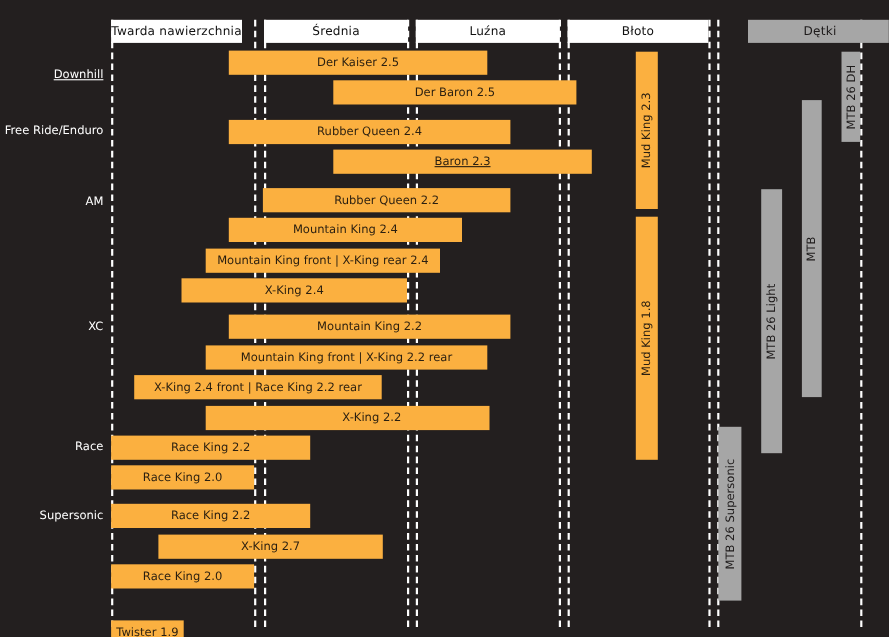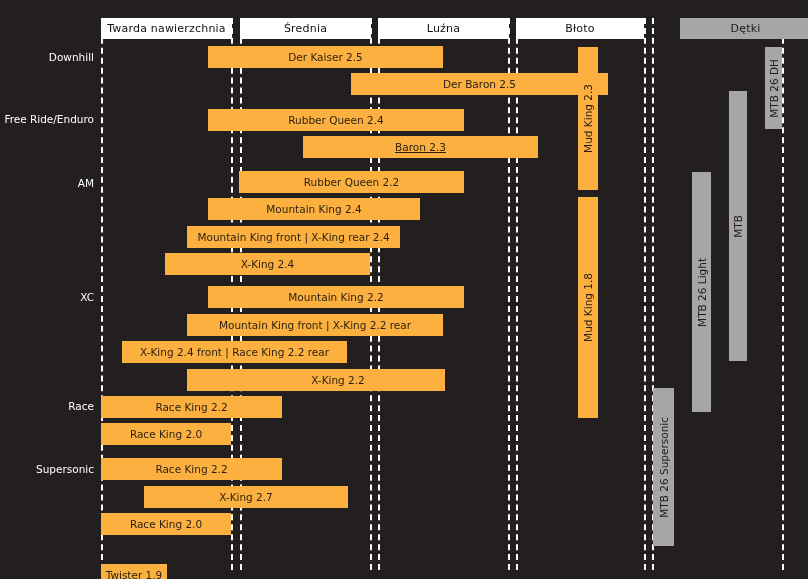--- a/index.html
+++ b/index.html
@@ -86,39 +86,39 @@
       <div class="vline" style="left: 370px; top: 18px; height: 552px;"></div>
       <div class="vline" style="left: 378px; top: 18px; height: 552px;"></div>
       <div class="vline" style="left: 508px; top: 18px; height: 552px;"></div>
       <div class="vline" style="left: 516px; top: 18px; height: 552px;"></div>
       <div class="vline" style="left: 644px; top: 18px; height: 552px;"></div>
       <div class="vline" style="left: 652px; top: 18px; height: 552px;"></div>
       <div class="vline" style="left: 782px; top: 18px; height: 552px;"></div>
     </div>
 
   <div id="headers-layer">
-      <div class="hdr" style="left: 101px; width: 131px;">Twarda nawierzchnia</div>
+      <div class="hdr" style="left: 101px; width: 119px;">Twarda nawierzchnia</div>
       <div class="hdr" style="left: 240px; width: 131px;">Średnia</div>
       <div class="hdr" style="left: 378px; width: 131px;">Luźna</div>
       <div class="hdr" style="left: 516px; width: 128px;">Błoto</div>
       <div class="hdr tube" style="left: 652px; width: 131px;">Dętki</div>
     </div>
 
   <div class="labelcol" id="rowlabels-layer">
-      <div class="rowlabel" style="top: 51px;">Downhill</div>
+      <div class="rowlabel" style="top: 62px; text-decoration: underline;">Downhill</div>
       <div class="rowlabel" style="top: 113px;">Free Ride/Enduro</div>
       <div class="rowlabel" style="top: 177px;">AM</div>
       <div class="rowlabel" style="top: 291px;">XC</div>
       <div class="rowlabel" style="top: 400px;">Race</div>
       <div class="rowlabel" style="top: 463px;">Supersonic</div>
     </div>
 
   <div id="bars-layer">
       <div class="bar" style="left: 208px; width: 235px; top: 46px;">Der Kaiser 2.5</div>
-      <div class="bar" style="left: 303px; width: 257px; top: 73px; margin-left: 48px;">Der Baron 2.5</div>
+      <div class="bar" style="left: 303px; width: 221px; top: 73px;">Der Baron 2.5</div>
       <div class="bar" style="left: 208px; width: 256px; top: 109px;">Rubber Queen 2.4</div>
       <div class="bar" style="left: 303px; width: 235px; top: 136px; text-decoration: underline;">Baron 2.3</div>
       <div class="bar" style="left: 239px; width: 225px; top: 171px;">Rubber Queen 2.2</div>
       <div class="bar" style="left: 208px; width: 212px; top: 198px;">Mountain King 2.4</div>
       <div class="bar" style="left: 187px; width: 213px; top: 226px;">Mountain King front | X-King rear 2.4</div>
       <div class="bar" style="left: 165px; width: 205px; top: 253px;">X-King 2.4</div>
       <div class="bar" style="left: 208px; width: 256px; top: 286px;">Mountain King 2.2</div>
       <div class="bar" style="left: 187px; width: 256px; top: 314px;">Mountain King front | X-King 2.2 rear</div>
       <div class="bar" style="left: 122px; width: 225px; top: 341px;">X-King 2.4 front | Race King 2.2 rear</div>
       <div class="bar" style="left: 187px; width: 214px; top: 369px; padding-left: 44px;">X-King 2.2</div>

